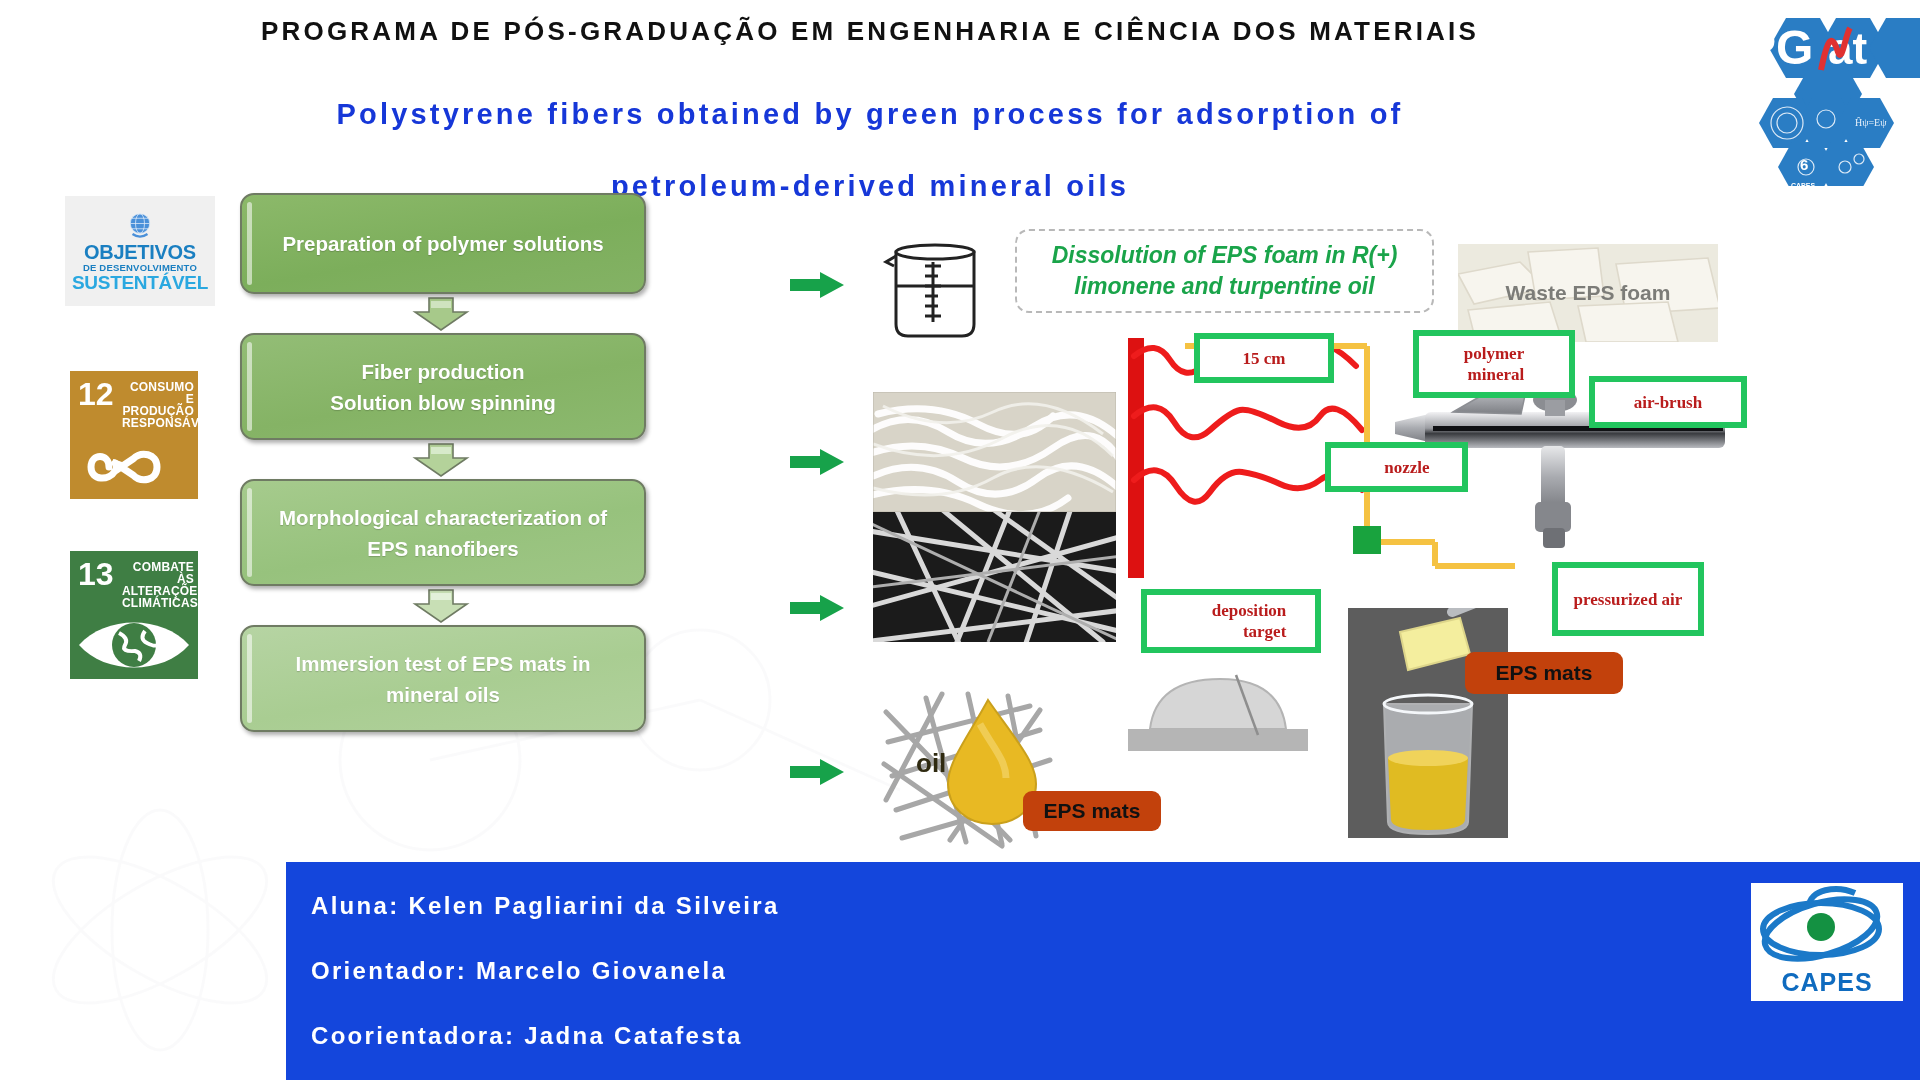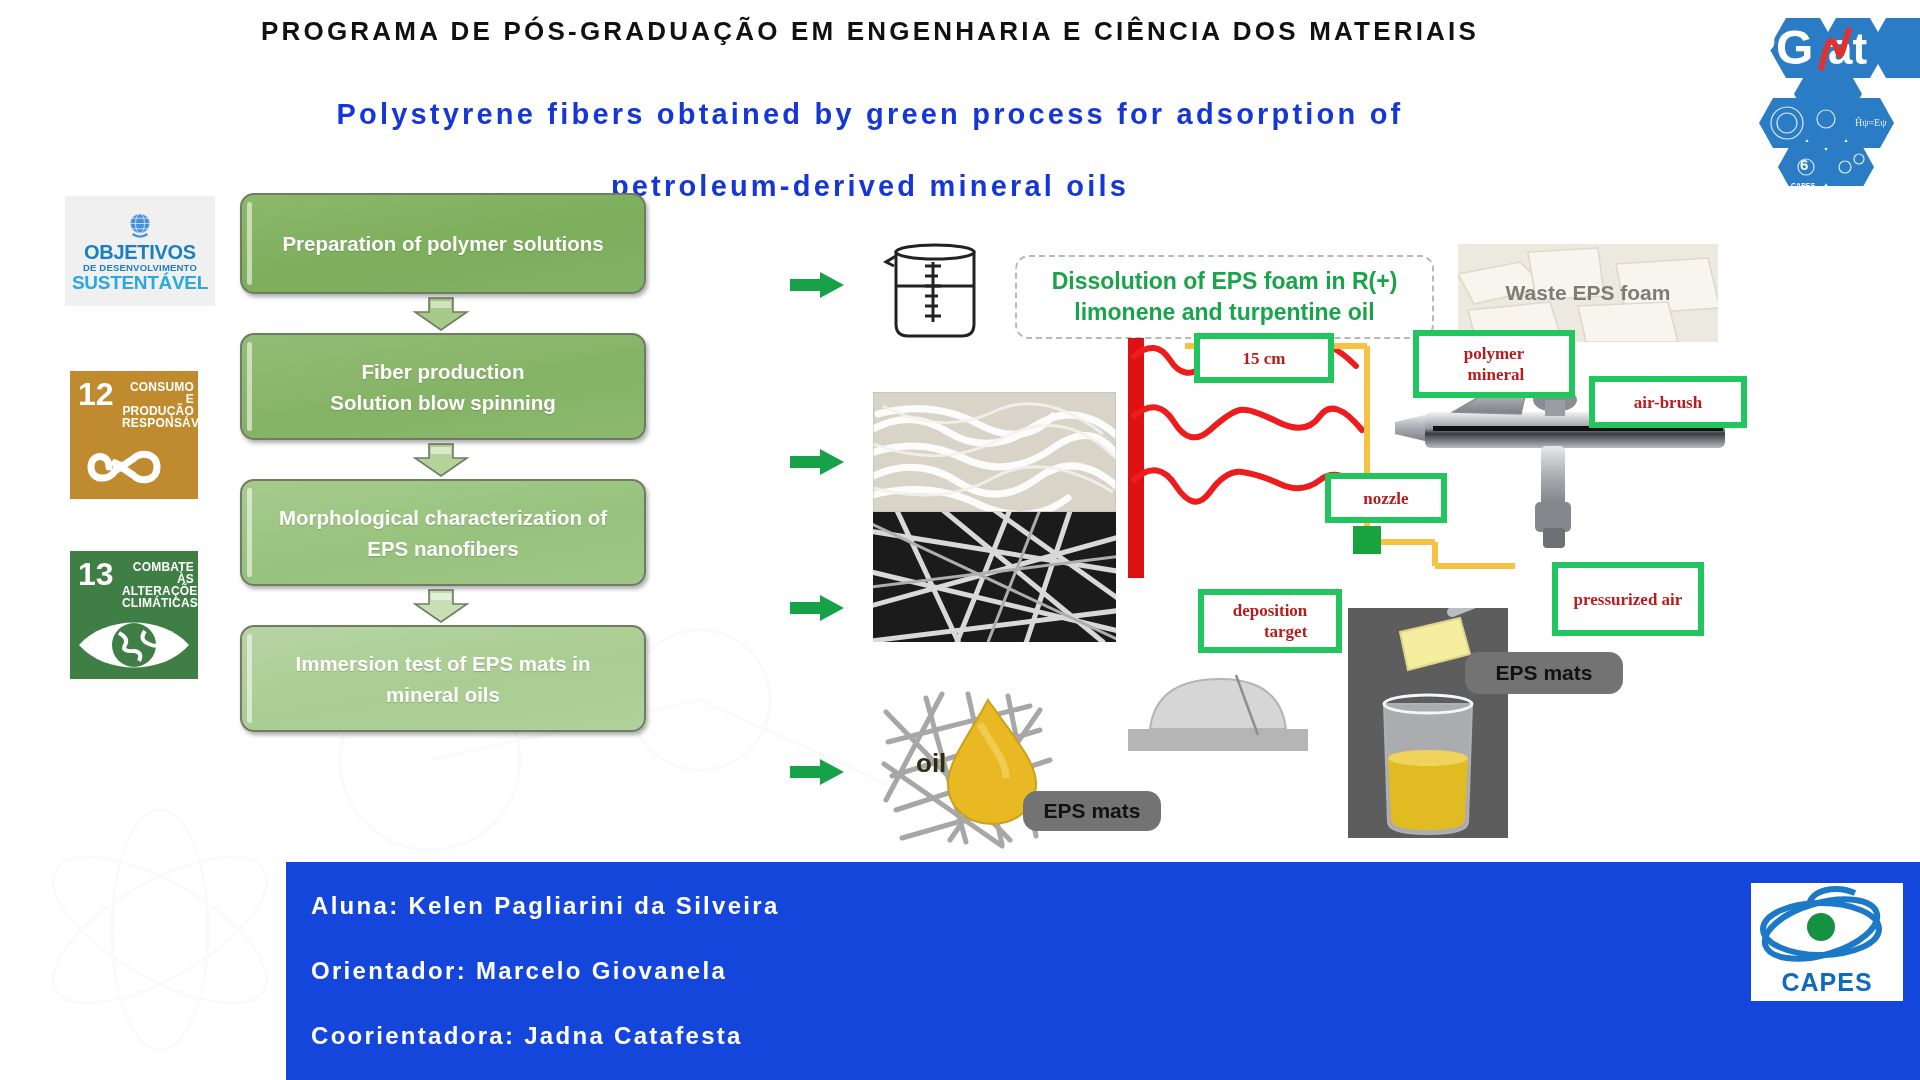--- a/index.html
+++ b/index.html
@@ -76,24 +76,24 @@
   .fb2{height:103px;background:linear-gradient(170deg,#93bd76 0%,#85b365 55%,#8cb96f 100%);}
   .fb3{height:103px;background:linear-gradient(170deg,#a6cb8d 0%,#97c27d 55%,#9fc686 100%);}
   .fb4{height:103px;background:linear-gradient(170deg,#b6d4a3 0%,#a9cd92 55%,#b1d19c 100%);}
   .down-arrow{height:39px;display:flex;align-items:center;justify-content:center;width:402px;}
 
   
   .r-arrow{position:absolute;width:56px;height:30px;}
 
   
   .dissolution{
-    position:absolute;left:1015px;top:255px;width:415px;height:80px;
+    position:absolute;left:1015px;top:229px;width:415px;height:80px;
     border:2px dashed #b8b8b8;border-radius:14px;background:#fff;
     display:flex;align-items:center;justify-content:center;text-align:center;
-    color:#1aa44a;font-weight:bold;font-size:23px;line-height:31px;
+    color:#1aa44a;font-weight:bold;font-size:23px;line-height:31px;font-style:italic;
   }
 
   
   .photo{position:absolute;overflow:hidden;}
   .ph-foam{left:1458px;top:244px;width:260px;height:98px;
            background:linear-gradient(135deg,#ece9df 0%,#f5f3ec 40%,#e4e0d4 100%);}
   .ph-foam-label{position:absolute;left:0;right:0;top:50%;transform:translateY(-50%);
                  text-align:center;font-size:21px;font-weight:bold;color:#7c7c78;}
   .ph-fibers{left:873px;top:392px;width:243px;height:120px;}
   .ph-sem{left:873px;top:512px;width:243px;height:130px;}
@@ -102,27 +102,27 @@
   
   .lbl{
     position:absolute;background:#fff;border:6px solid #22c55e;
     font-family:"Liberation Serif", serif;font-weight:bold;color:#b91c1c;
     display:flex;align-items:center;justify-content:center;text-align:right;
     font-size:17px;line-height:21px;
   }
   .lb-15cm{left:1194px;top:333px;width:128px;height:38px;}
   .lb-polysol{left:1413px;top:330px;width:150px;height:56px;}
   .lb-airbrush{left:1589px;top:376px;width:146px;height:40px;}
-  .lb-nozzle{left:1325px;top:473px;width:110px;height:38px;}
+  .lb-nozzle{left:1325px;top:442px;width:110px;height:38px;padding-left:21px;}
   .lb-press{left:1552px;top:562px;width:140px;height:62px;}
-  .lb-deposition{left:1198px;top:589px;width:132px;height:52px;}
+  .lb-deposition{left:1141px;top:589px;width:132px;height:52px;padding-left:36px;}
 
   
   .chip{
-    position:absolute;background:#737373;border-radius:14px;
+    position:absolute;background:#c2410c;border-radius:9px;
     font-weight:bold;color:#111;font-size:21px;
     display:flex;align-items:center;justify-content:center;
   }
   .chip-mats1{left:1465px;top:652px;width:158px;height:42px;}
   .chip-mats2{left:1023px;top:791px;width:138px;height:40px;}
 
   
   .red-bar{position:absolute;left:1128px;top:338px;width:16px;height:240px;background:#dd1111;}
   .oil-art{position:absolute;left:880px;top:690px;width:240px;height:160px;}
   .jet-svg{position:absolute;left:1120px;top:330px;width:340px;height:220px;}

